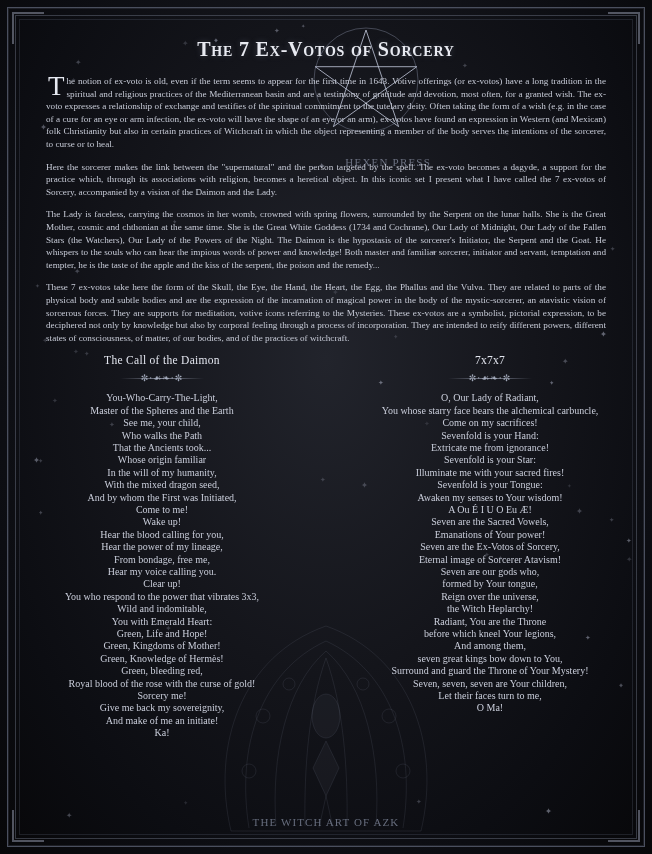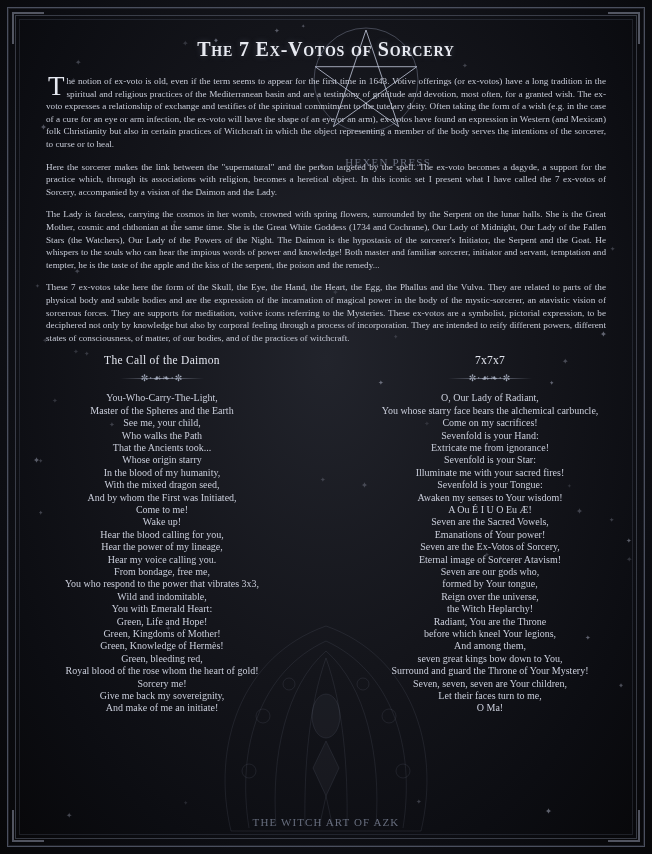--- a/index.html
+++ b/index.html
@@ -310,41 +310,43 @@
         <div class="divider">
           <div class="rule"></div>
           <div class="orn">✼⋅☙❧⋅✼</div>
         </div>
         <div id="left-lines">
             <div class="poem-line">You-Who-Carry-The-Light,</div>
             <div class="poem-line">Master of the Spheres and the Earth</div>
             <div class="poem-line">See me, your child,</div>
             <div class="poem-line">Who walks the Path</div>
             <div class="poem-line">That the Ancients took...</div>
-            <div class="poem-line">Whose origin starry</div>
-            <div class="poem-line">In the blood of my humanity,</div>
+            <div class="poem-line">Whose origin familiar</div>
+            <div class="poem-line">In the will of my humanity,</div>
             <div class="poem-line">With the mixed dragon seed,</div>
             <div class="poem-line">And by whom the First was Initiated,</div>
             <div class="poem-line">Come to me!</div>
             <div class="poem-line">Wake up!</div>
             <div class="poem-line">Hear the blood calling for you,</div>
             <div class="poem-line">Hear the power of my lineage,</div>
+            <div class="poem-line">From bondage, free me,</div>
             <div class="poem-line">Hear my voice calling you.</div>
-            <div class="poem-line">From bondage, free me,</div>
+            <div class="poem-line">Clear up!</div>
             <div class="poem-line">You who respond to the power that vibrates 3x3,</div>
             <div class="poem-line">Wild and indomitable,</div>
             <div class="poem-line">You with Emerald Heart:</div>
             <div class="poem-line">Green, Life and Hope!</div>
             <div class="poem-line">Green, Kingdoms of Mother!</div>
             <div class="poem-line">Green, Knowledge of Hermès!</div>
             <div class="poem-line">Green, bleeding red,</div>
-            <div class="poem-line">Royal blood of the rose whom the heart of gold!</div>
+            <div class="poem-line">Royal blood of the rose with the curse of gold!</div>
             <div class="poem-line">Sorcery me!</div>
             <div class="poem-line">Give me back my sovereignity,</div>
             <div class="poem-line">And make of me an initiate!</div>
+            <div class="poem-line">Ka!</div>
           </div>
       </div>
 
       <div class="poem-col">
         <div class="poem-title">7x7x7</div>
         <div class="divider">
           <div class="rule"></div>
           <div class="orn">✼⋅☙❧⋅✼</div>
         </div>
         <div id="right-lines">

